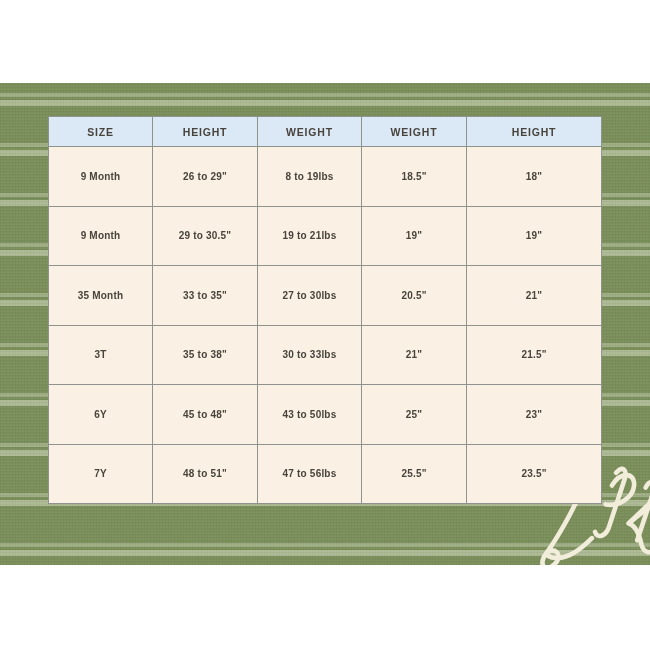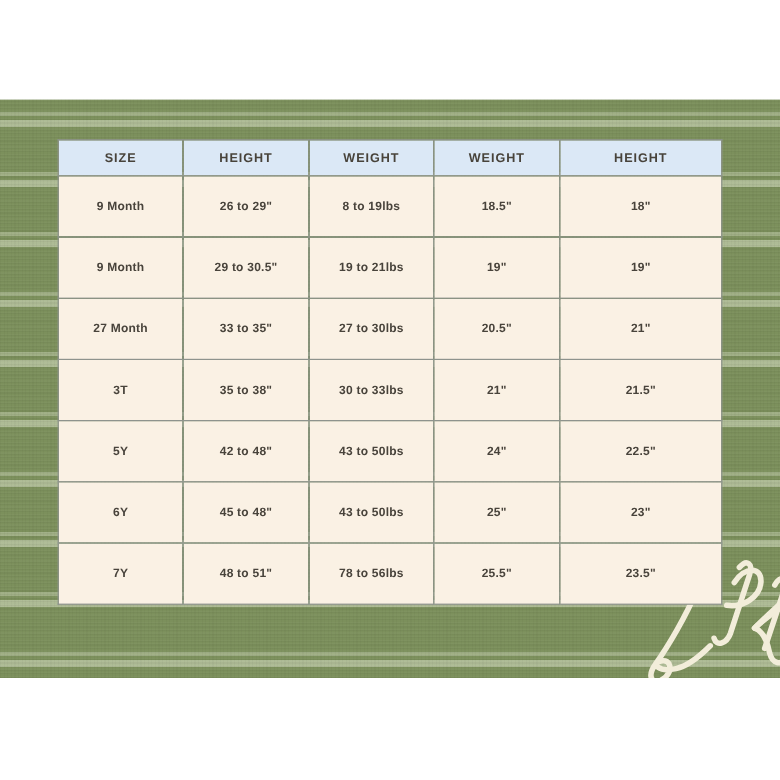--- a/index.html
+++ b/index.html
@@ -136,51 +136,44 @@
             <td>18"</td>
           </tr>
           <tr>
             <td>9 Month</td>
             <td>29 to 30.5"</td>
             <td>19 to 21lbs</td>
             <td>19"</td>
             <td>19"</td>
           </tr>
           <tr>
-            <td>27 Month</td>
+            <td>35 Month</td>
             <td>33 to 35"</td>
             <td>27 to 30lbs</td>
             <td>20.5"</td>
             <td>21"</td>
           </tr>
           <tr>
             <td>3T</td>
             <td>35 to 38"</td>
             <td>30 to 33lbs</td>
             <td>21"</td>
             <td>21.5"</td>
           </tr>
           <tr>
-            <td>5Y</td>
-            <td>42 to 48"</td>
-            <td>43 to 50lbs</td>
-            <td>24"</td>
-            <td>22.5"</td>
-          </tr>
-          <tr>
             <td>6Y</td>
             <td>45 to 48"</td>
             <td>43 to 50lbs</td>
             <td>25"</td>
             <td>23"</td>
           </tr>
           <tr>
             <td>7Y</td>
             <td>48 to 51"</td>
-            <td>78 to 56lbs</td>
+            <td>47 to 56lbs</td>
             <td>25.5"</td>
             <td>23.5"</td>
           </tr>
         </tbody>
     </table>
   </div>
 
 </div>
 
 </body></html>

